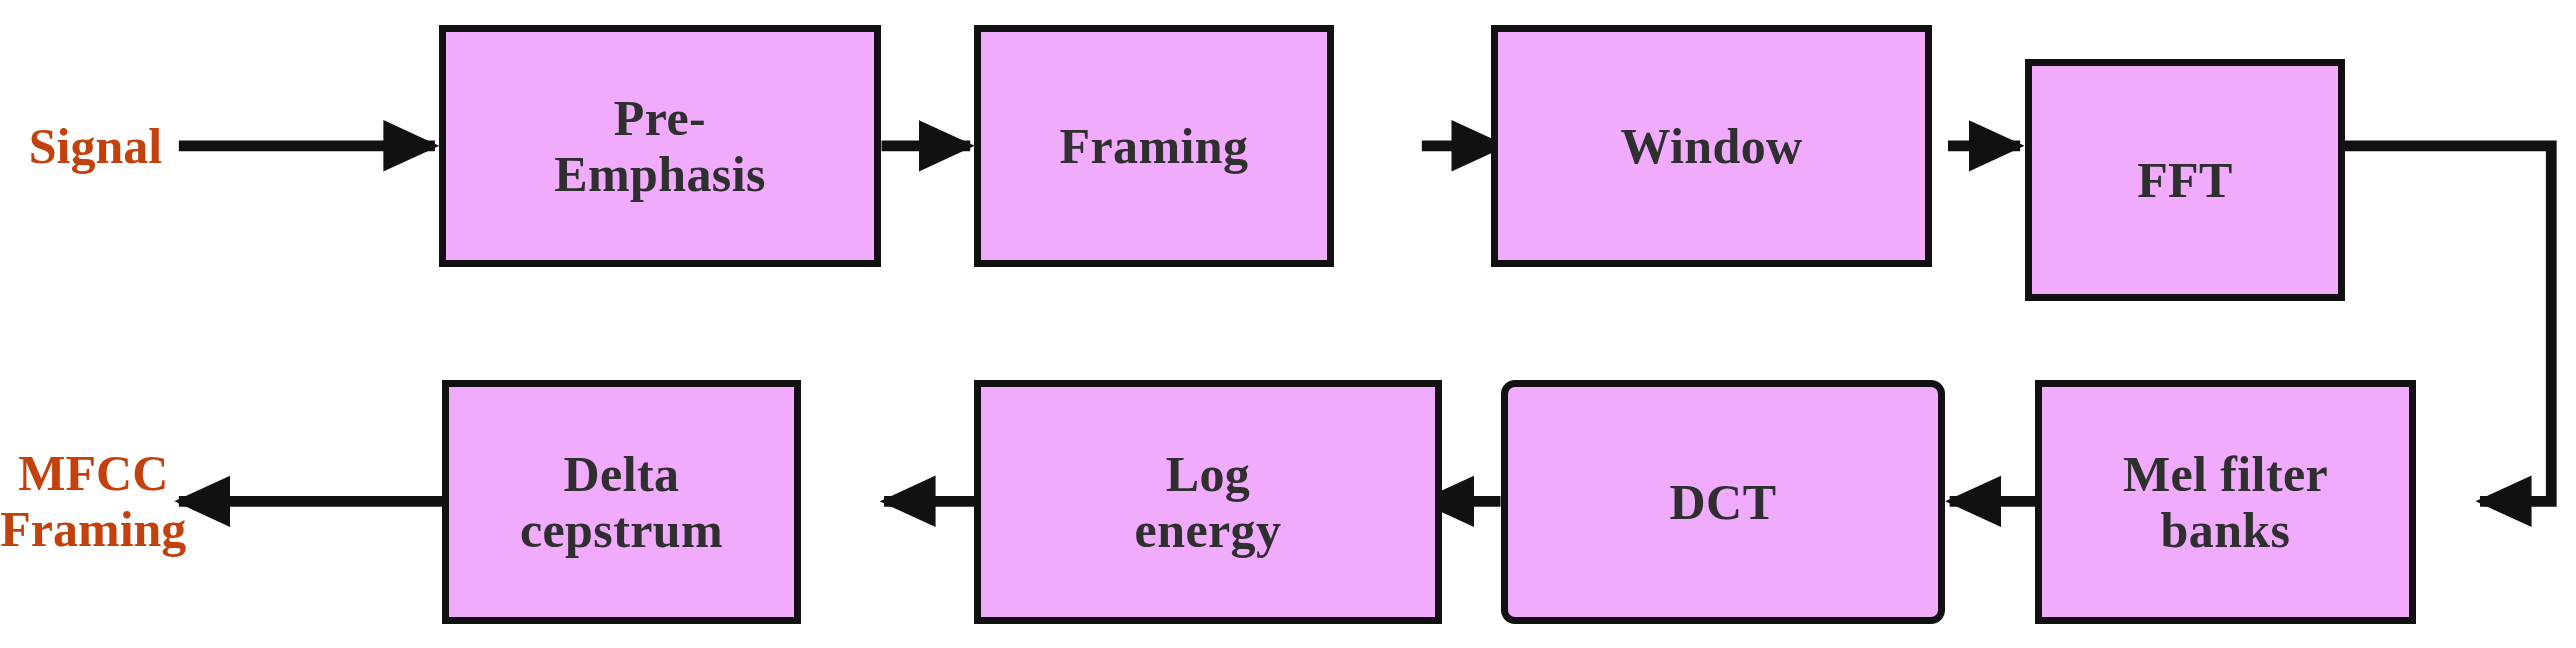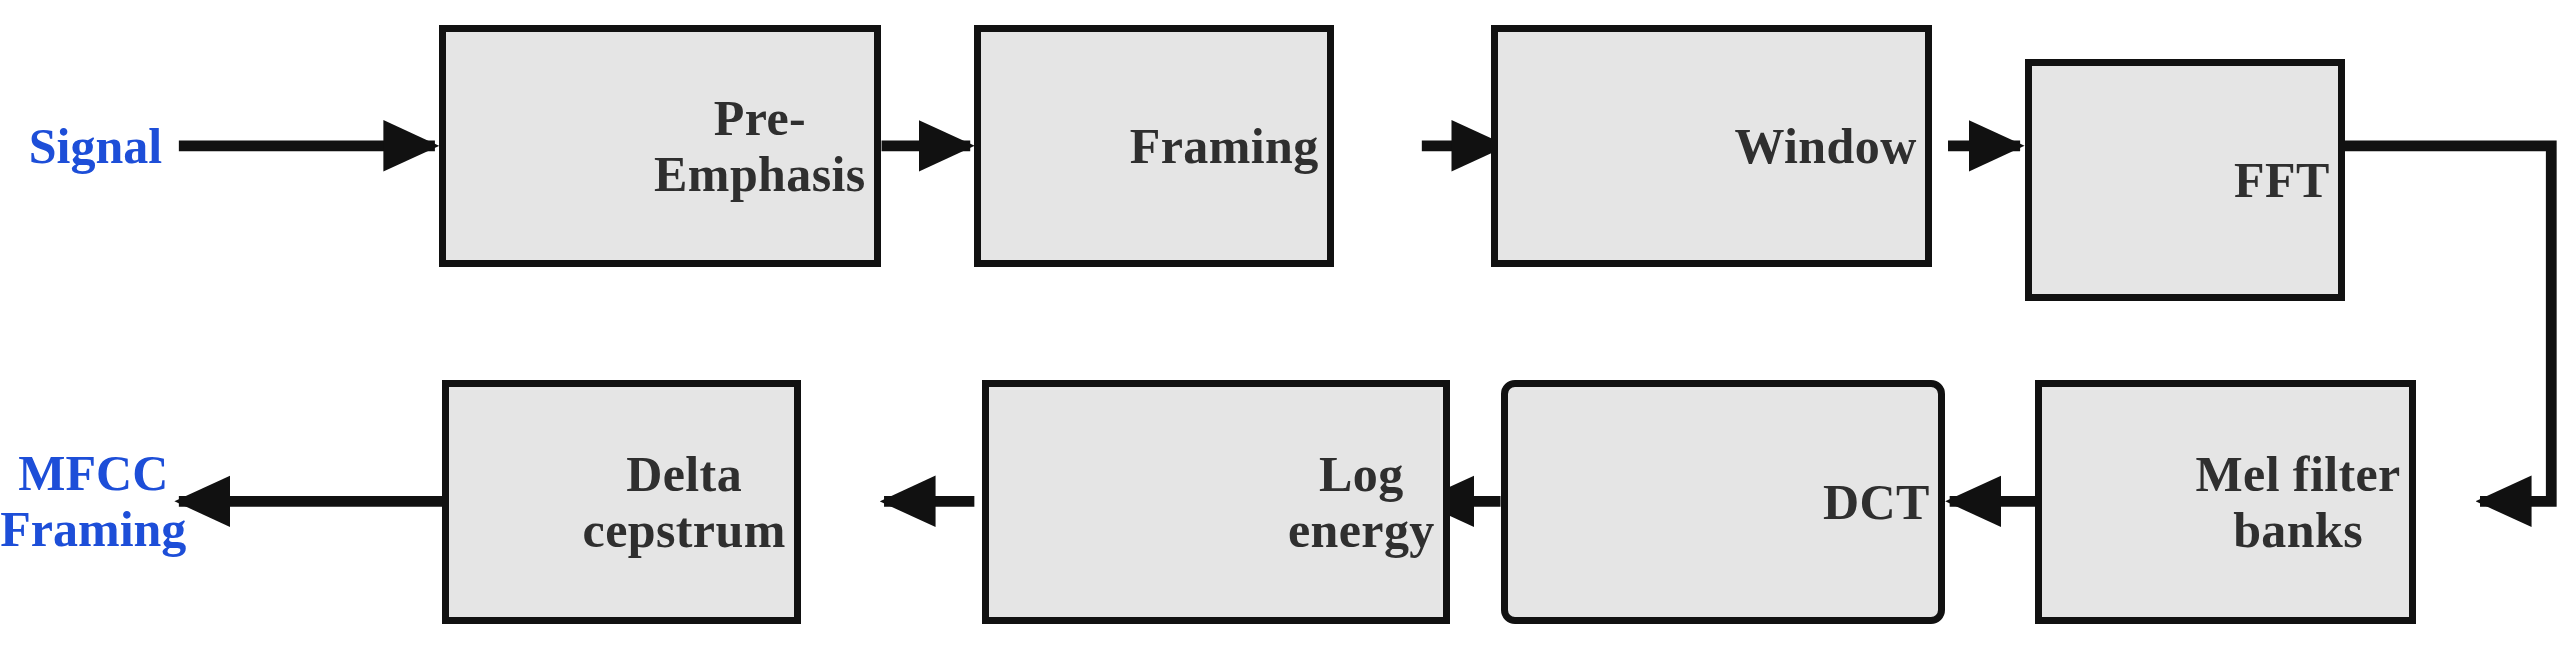--- a/index.html
+++ b/index.html
@@ -12,43 +12,43 @@
     position: relative;
     width: 2576px;
     height: 648px;
     background: #ffffff;
     font-family: "Liberation Serif", "DejaVu Serif", serif;
     overflow: hidden;
   }
   .node {
     position: absolute;
     box-sizing: border-box;
-    background: #e5e5e5;
+    background: #f0abfc;
     border: 7.5px solid #111111;
     display: flex;
     align-items: center;
-    justify-content: flex-end;
+    justify-content: center;
     text-align: center;
     font-family: Liberation Serif, serif;
   }
   .node-label {
     font-weight: bold;
     font-size: 50px;
     line-height: 1.12;
     color: #2f2f2f;
     letter-spacing: 0.4px;
     padding: 0 8.3px;
     white-space: pre-line;
   }
   .endpoint-label {
     position: absolute;
     font-weight: bold;
     font-size: 50px;
     line-height: 1.12;
-    color: #1d4ed8;
+    color: #c2410c;
     text-align: center;
     white-space: pre-line;
     display: flex;
     align-items: center;
     justify-content: center;
   }
   .edge-svg {
     position: absolute;
     left: 0;
     top: 0;
@@ -133,21 +133,21 @@
 
   <div class="node" style="left:2035px; top:380px; width:381px; height:244px;">
     <span class="node-label">Mel filter
 banks</span>
   </div>
 
   <div class="node" style="left:1501px; top:380px; width:444px; height:244px;border-radius:14px;">
     <span class="node-label">DCT</span>
   </div>
 
-  <div class="node" style="left:974px; top:380px; width:468px; height:244px;margin-left:8px;">
+  <div class="node" style="left:974px; top:380px; width:468px; height:244px;">
     <span class="node-label">Log
 energy</span>
   </div>
 
   <div class="node" style="left:442px; top:380px; width:359px; height:244px;">
     <span class="node-label">Delta
 cepstrum</span>
   </div>
 
 </div>

